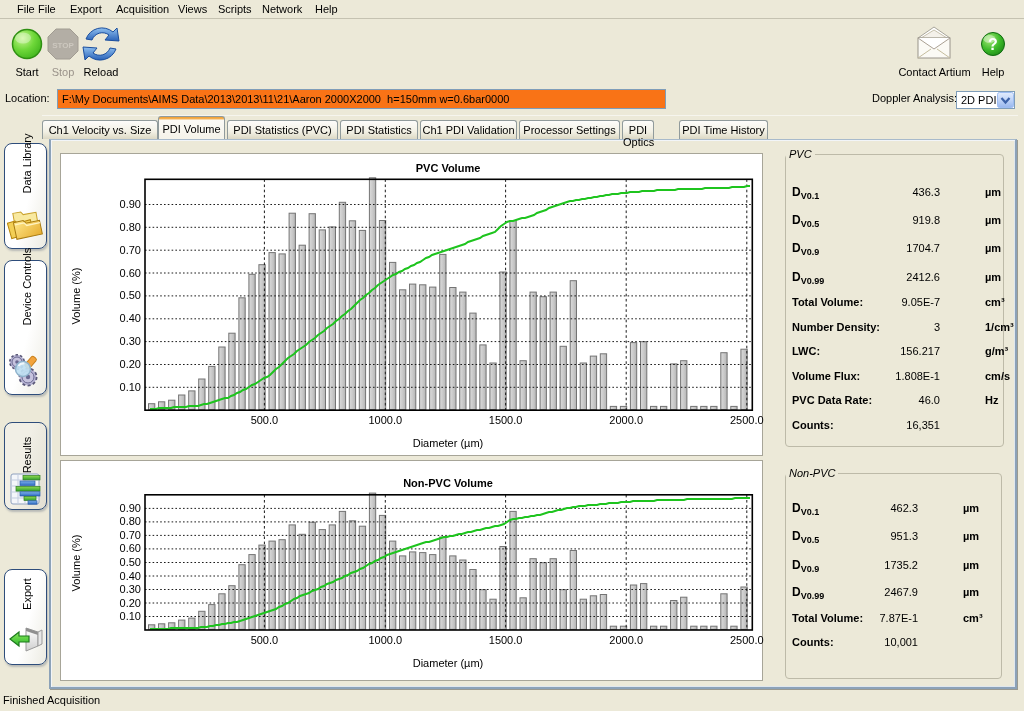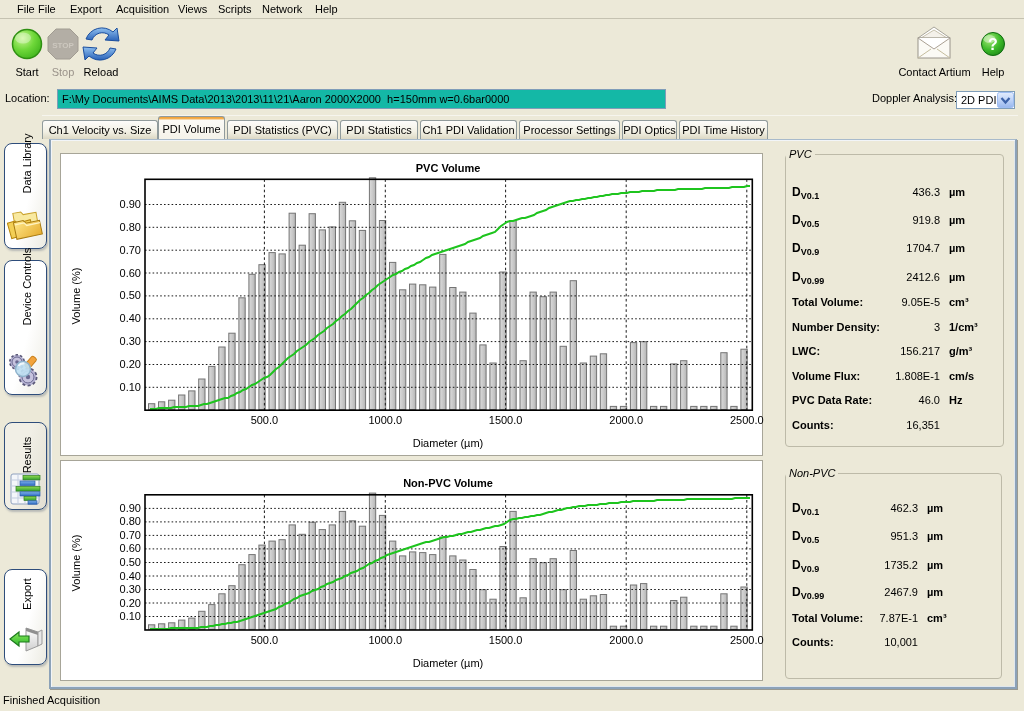--- a/index.html
+++ b/index.html
@@ -1,21 +1,21 @@
 <!DOCTYPE html>
 <html><head><meta charset="utf-8"><title>AIMS</title><style>
 * { margin:0; padding:0; box-sizing:border-box; }
 html,body { width:1024px; height:711px; overflow:hidden; background:#ece9d8;
   font-family:"Liberation Sans", sans-serif; font-size:11px; color:#000; }
 .abs { position:absolute; }
 .menubar { position:absolute; left:0; top:0; width:1024px; height:19px; border-bottom:1px solid #c5c2b1; }
 .menubar span { position:absolute; top:3px; }
 .tlab { position:absolute; top:66px; text-align:center; }
 .locrow { position:absolute; top:92px; }
-.locinput { position:absolute; left:57px; top:89px; width:609px; height:20px; background:#14b8a6;
+.locinput { position:absolute; left:57px; top:89px; width:609px; height:20px; background:#f97316;
   border:1px solid #7f9db9; padding:3px 0 0 4px; white-space:nowrap; overflow:hidden; }
 .combo { position:absolute; left:956px; top:91px; width:59px; height:18px; background:#fff;
   border:1px solid #7f9db9; padding:2px 0 0 4px; }
 .tabrow-line { position:absolute; left:42px; top:115px; width:976px; height:1px; background:#f6f5ee; }
 .tab { position:absolute; top:120px; height:19px; background:linear-gradient(#fdfcfa,#f2f0e4 60%,#dcd8c4);
   border:1px solid #919b9c; border-bottom:none; border-radius:3px 3px 0 0; text-align:center; padding-top:3px; z-index:2; }
 .tab.active { top:116px; height:23px; z-index:3; padding-top:6px;
   background:linear-gradient(#ee9d33 0px,#f6b458 2px,#fbfaf6 3px,#f5f3e9 100%); }
 .panel { position:absolute; left:49px; top:139px; width:968px; height:550px; background:#ece9d8;
   border:2px solid #8ca2b8; border-top:1px solid #a8bacb; box-shadow: 1px 1px 0 #9a9a90, inset 1px 1px 0 #f2f5f8, inset -1px -1px 0 #dfe7ee; }
@@ -25,21 +25,21 @@
 .sbtn.pressed { background:linear-gradient(105deg,#f1efe6 45%,#e2dfd2); }
 .vlab { position:absolute; left:5px; width:43px; text-align:center; transform:rotate(-90deg); transform-origin:center;
   white-space:nowrap; }
 .sicon { position:absolute; left:50%; margin-left:-17px; }
 fieldset { position:absolute; border:1px solid #bdbaa8; border-radius:4px; }
 legend { padding:0 3px;font-style:italic; }
 .lab { position:absolute; font-weight:bold; white-space:nowrap; }
 .dd { font-weight:bold; font-size:12px; }
 .ds { font-weight:bold; font-size:9px; position:relative; top:3px; }
 .val { position:absolute; left:770px; text-align:right; }
-.unit { position:absolute; font-weight:bold; }
+.unit { position:absolute; font-weight:bold;margin-left:36px; }
 .ctitle { position:absolute; width:300px; text-align:center; font-weight:bold; font-size:11px; }
 .vtitle { position:absolute; transform:rotate(-90deg); white-space:nowrap; }
 .xtitle { position:absolute; width:200px; text-align:center; }
 </style></head>
 <body>
 <div class="menubar">
 <span style="left:17px">File</span>
     <span style="left:38px">File</span>
     <span style="left:70px">Export</span>
 <span style="left:116px">Acquisition</span>
@@ -104,21 +104,21 @@
 <path d="M4.5 6 l4 4.5 4 -4.5" fill="none" stroke="#3c62a8" stroke-width="2.2"></path>
     </svg></div>
 <div class="tabrow-line"></div>
 <div class="panel"></div>
 <div class="tab" style="left:42px;width:116px">Ch1 Velocity vs. Size</div>
 <div class="tab active" style="left:158px;width:67px">PDI Volume</div>
 <div class="tab" style="left:227px;width:111px">PDI Statistics (PVC)</div>
 <div class="tab" style="left:340px;width:78px">PDI Statistics</div>
 <div class="tab" style="left:420px;width:97px">Ch1 PDI Validation</div>
 <div class="tab" style="left:519px;width:101px">Processor Settings</div>
-<div class="tab" style="left:622px;width:55px">PDI Optics</div>
+<div class="tab" style="left:622px;width:32px">PDI Optics</div>
 <div class="tab" style="left:679px;width:89px">PDI Time History</div>
 <div class="chartbox" style="left:60px;top:153px;width:703px;height:303px"></div>
 <div class="chartbox" style="left:60px;top:460px;width:703px;height:221px"></div>
 <div class="ctitle" style="left:298px;top:162px">PVC Volume</div>
 <div class="ctitle" style="left:298px;top:477px">Non-PVC Volume</div>
 <div class="vtitle" style="left:48px;top:290px">Volume (%)</div>
 <div class="vtitle" style="left:48px;top:557px">Volume (%)</div>
 <div class="xtitle" style="left:348px;top:437px">Diameter (µm)</div>
 <div class="xtitle" style="left:348px;top:657px">Diameter (µm)</div>
 <svg width="704" height="303" viewBox="0 0 704 303" style="position:absolute;left:60px;top:153px">
@@ -344,21 +344,21 @@
 <div class="lab" style="left:792px;top:213px"><span class="dd">D</span><span class="ds">V0.5</span></div>
 <div class="val" style="top:214px;width:170px">919.8</div>
 <div class="unit" style="left:949px;top:214px">µm</div>
 <div class="lab" style="left:792px;top:241px"><span class="dd">D</span><span class="ds">V0.9</span></div>
 <div class="val" style="top:242px;width:170px">1704.7</div>
 <div class="unit" style="left:949px;top:242px">µm</div>
 <div class="lab" style="left:792px;top:269.5px"><span class="dd">D</span><span class="ds">V0.99</span></div>
 <div class="val" style="top:270.5px;width:170px">2412.6</div>
 <div class="unit" style="left:949px;top:270.5px">µm</div>
 <div class="lab" style="left:792px;top:296px">Total Volume:</div>
-<div class="val" style="top:296px;width:170px">9.05E-5</div>
+<div class="val" style="top:296px;width:170px">9.05E-7</div>
 <div class="unit" style="left:949px;top:296px">cm³</div>
 <div class="lab" style="left:792px;top:321px">Number Density:</div>
 <div class="val" style="top:321px;width:170px">3</div>
 <div class="unit" style="left:949px;top:321px">1/cm³</div>
 <div class="lab" style="left:792px;top:345px">LWC:</div>
 <div class="val" style="top:345px;width:170px">156.217</div>
 <div class="unit" style="left:949px;top:345px">g/m³</div>
 <div class="lab" style="left:792px;top:369.5px">Volume Flux:</div>
 <div class="val" style="top:369.5px;width:170px">1.808E-1</div>
 <div class="unit" style="left:949px;top:369.5px">cm/s</div>

